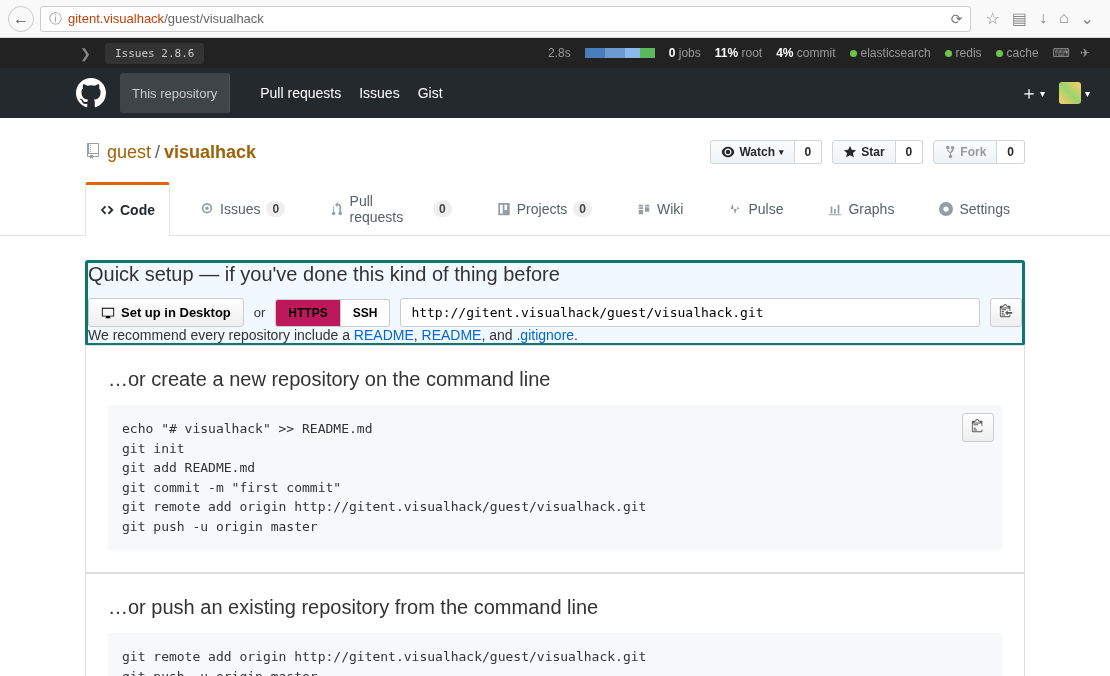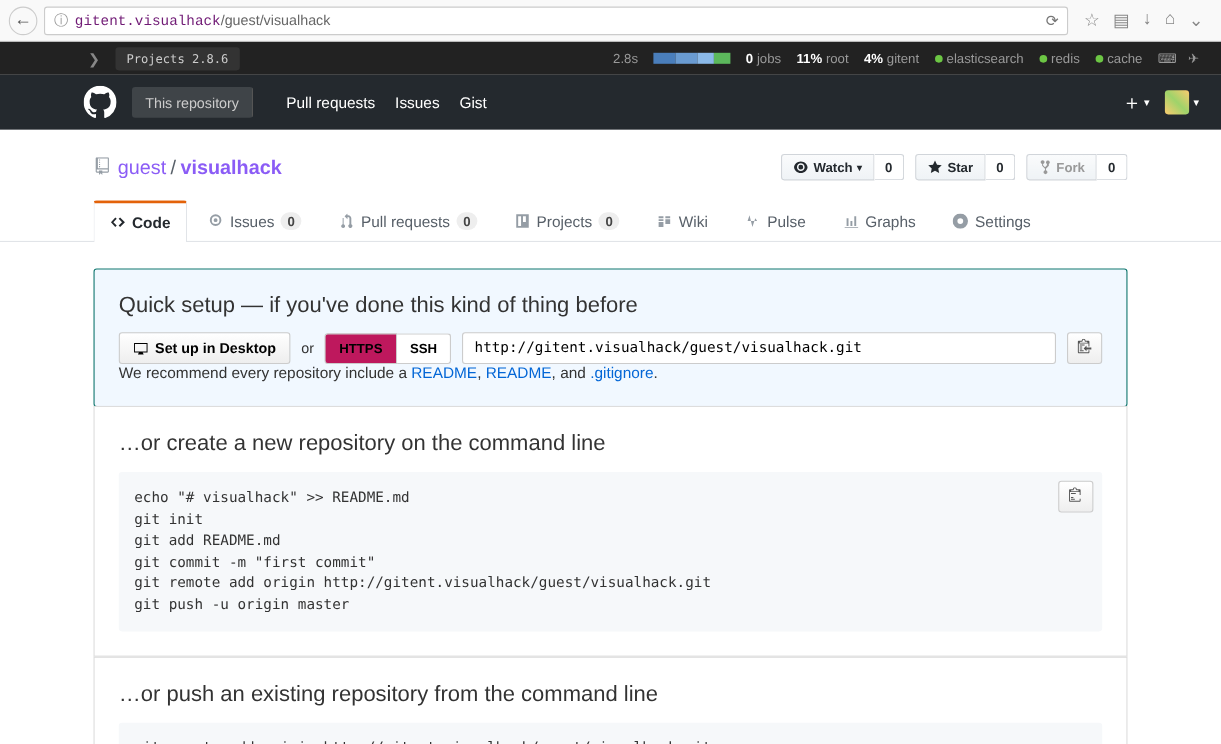--- a/index.html
+++ b/index.html
@@ -2,21 +2,21 @@
 <html><head>
 <meta charset="utf-8">
 <style>
 * { box-sizing: border-box; margin: 0; padding: 0; }
 body { font-family: -apple-system, BlinkMacSystemFont, "Segoe UI", Helvetica, Arial, sans-serif; font-size: 14px; color: #333; background: #fff; }
 .browser-bar { height: 38px; background: #f9f9f9; border-bottom: 1px solid #ddd; display: flex; align-items: center; padding: 0 8px; gap: 6px; }
 .nav-back { width: 26px; height: 26px; border: 1px solid #ccc; border-radius: 50%; display: flex; align-items: center; justify-content: center; font-size: 16px; color: #555; cursor: pointer; }
 .url-bar { flex: 1; display: flex; align-items: center; height: 26px; border: 1px solid #ccc; border-radius: 3px; padding: 0 8px; background: #fff; }
 .url-info { color: #999; margin-right: 6px; font-size: 13px; }
 .url-text { flex: 1; color: #666; font-size: 13px; }
-.url-text .dark { color: #701a75; font-family: Liberation Mono, monospace; }
+.url-text .dark { color: #c2410c; }
 .url-refresh { color: #777; cursor: pointer; }
 .browser-icons { display: flex; gap: 12px; padding: 0 8px; color: #888; font-size: 16px; }
 .browser-icons span { cursor: pointer; }
 
 .status-bar { height: 30px; background: #222; display: flex; align-items: center; padding: 0 20px 0 80px; color: #999; font-size: 12px; gap: 14px; }
 .chevron { color: #888; font-size: 13px; cursor: pointer; }
 .version-badge { background: #333; border-radius: 3px; padding: 4px 10px; font-family: monospace; font-size: 11px; color: #ccc; }
 .spacer { flex: 1; }
 .load-time { color: #999; }
 .load-bars { display: flex; height: 10px; width: 70px; }
@@ -26,58 +26,58 @@
 .load-bars span:nth-child(4){flex:1.5;background:#5cb85c;}
 .status-item b { color: #fff; font-weight: 600; }
 .status-pill { display: flex; align-items: center; gap: 4px; }
 .dot { width: 7px; height: 7px; border-radius: 50%; display: inline-block; }
 .dot.green { background: #6cc644; }
 .status-right-icons { display:flex; gap:10px; color:#999; }
 
 .header { height: 50px; background: #24292e; display: flex; align-items: center; padding: 0 20px 0 76px; gap: 14px; }
 .gh-logo { width: 30px; height: 30px; color: #fff; cursor: pointer; }
 .gh-logo svg { width: 100%; height: 100%; fill: #fff; }
-.search-wrap { display: flex; background: #3f4448; border-radius: 3px; overflow: hidden; height: 28px; }
+.search-wrap { display: flex; background: #3f4448; border-radius: 3px; overflow: hidden; height: 40px; }
 .search-scope { padding: 0 12px; display: flex; align-items: center; color: #ccc; font-size: 13px; border-right: 1px solid #555; }
 .search-input { background: transparent; border: none; outline: none; color: #ccc; padding: 0 10px; width: 250px; font-size: 13px; }
 .header-links { display: flex; gap: 18px; margin-left: 16px; }
 .header-links a { color: #fff; text-decoration: none; font-size: 14px; cursor: pointer; }
 .header-right { margin-left: auto; display: flex; align-items: center; gap: 14px; }
 .plus-menu { color: #fff; font-size: 18px; cursor: pointer; display:flex; align-items:center; }
 .plus-menu .caret { font-size: 10px; margin-left: 2px; }
 .avatar-menu { display: flex; align-items: center; cursor: pointer; }
 .avatar { width: 22px; height: 22px; background: linear-gradient(45deg,#fccb6f,#9ed36a,#fccb6f); border-radius: 3px; }
 .avatar-menu .caret { color:#fff; font-size:10px; margin-left:4px; }
 
 .repohead { border-bottom: 1px solid #e1e4e8; padding: 22px 0 0; background: #fff; }
 .container { max-width: 980px; margin: 0 auto; padding: 0 20px; }
 .repo-title-row { display: flex; align-items: center; margin-bottom: 18px; }
 .repo-icon { color: #959da5; margin-right: 6px; }
 .repo-title { font-size: 18px; font-weight: 400; }
-.repo-title a { color: #8b5cf6; text-decoration: none; cursor: pointer; }
+.repo-title a { color: #a16207; text-decoration: none; cursor: pointer; }
 .repo-title .slash { color: #586069; margin: 0 4px; }
 .repo-title .name { font-weight: 600; }
 .repo-actions { margin-left: auto; display: flex; gap: 10px; }
 .btn-group { display: flex; }
 .btn { border: 1px solid #d1d5da; background: linear-gradient(#fafbfc,#eff3f6); padding: 4px 10px; font-size: 12px; font-weight: 600; color: #24292e; cursor: pointer; display: flex; align-items: center; gap: 4px; }
 .btn:first-child { border-radius: 3px 0 0 3px; }
 .btn.count { border-left: none; border-radius: 0 3px 3px 0; background: #fff; font-weight: 600; }
 .btn.muted { color: #999; }
 .btn .caret { font-size: 9px; }
 .btn svg { fill: currentColor; }
 
-.reponav { display: flex; gap: 4px; margin-top: 2px; }
+.reponav { display: flex; gap: 15px; margin-top: 2px; }
 .reponav-item { padding: 10px 14px; font-size: 14px; color: #586069; cursor: pointer; display: flex; align-items: center; gap: 6px; border: 1px solid transparent; border-bottom: none; }
 .reponav-item.selected { background: #fff; border-color: #e1e4e8; border-top: 3px solid #e36209; margin-bottom: -1px; color: #24292e; font-weight: 600; padding-top: 8px; border-radius: 3px 3px 0 0; }
 .reponav-item .counter { background: #eee; color: #444; border-radius: 20px; padding: 1px 6px; font-size: 12px; font-weight: 600; }
 .reponav-item svg { fill: #959da5; }
 .reponav-item.selected svg { fill: #24292e; }
 
 .main { padding: 24px 0; }
-.setup-box { border: 1px solid #0f766e; background: #f1f8ff; border-radius: 3px; padding: 22px; margin-bottom: -1px; }
+.setup-box { border: 3px solid #0f766e; background: #f1f8ff; border-radius: 3px; margin-bottom: -1px; }
 .setup-title { font-size: 20px; font-weight: 400; margin-bottom: 12px; }
 .setup-row { display: flex; align-items: center; gap: 10px; }
 .btn-default { border: 1px solid #ccc; background: linear-gradient(#fff,#eee); padding: 6px 12px; font-size: 13px; font-weight: 600; cursor: pointer; border-radius: 3px; display: flex; align-items: center; gap: 6px; }
 .or-text { font-size: 13px; }
 .proto-group { display: flex; }
 .proto-btn { border: 1px solid #ccc; background: #be185d; padding: 6px 12px; font-size: 12px; font-weight: 600; cursor: pointer; }
 .proto-btn:first-child { border-radius: 3px 0 0 3px; }
 .proto-btn:last-child { border-radius: 0 3px 3px 0; border-left: none; background: #fff; text-align: right; }
 .clone-url { flex: 1; border: 1px solid #ccc; border-radius: 3px; padding: 6px 10px; font-family: monospace; font-size: 13px; background: #fff; }
 .copy-btn { border: 1px solid #ccc; background: linear-gradient(#fff,#eee); padding: 5px 8px; cursor: pointer; border-radius: 3px; }
@@ -106,32 +106,32 @@
     <span>☆</span>
     <span>▤</span>
     <span>↓</span>
     <span>⌂</span>
     <span>⌄</span>
   </div>
 </div>
 
 <div class="status-bar">
   <span class="chevron">❯</span>
-  <span class="version-badge">Projects 2.8.6</span>
+  <span class="version-badge">Issues 2.8.6</span>
   <div class="spacer"></div>
   <span class="load-time">2.8s</span>
   <div class="load-bars">
       <span></span>
       <span></span>
       <span></span>
       <span></span>
     </div>
   <span class="status-item"><b>0</b> <span>jobs</span></span>
   <span class="status-item"><b>11%</b> <span>root</span></span>
-  <span class="status-item"><b>4%</b> <span>gitent</span></span>
+  <span class="status-item"><b>4%</b> <span>commit</span></span>
   <span class="status-pill">
       <span class="dot green"></span>
       <span>elasticsearch</span>
     </span>
   <span class="status-pill">
       <span class="dot green"></span>
       <span>redis</span>
     </span>
   <span class="status-pill">
       <span class="dot green"></span>

